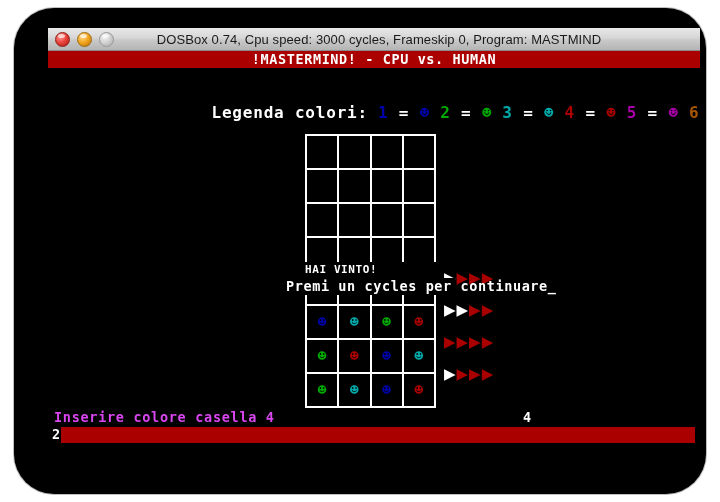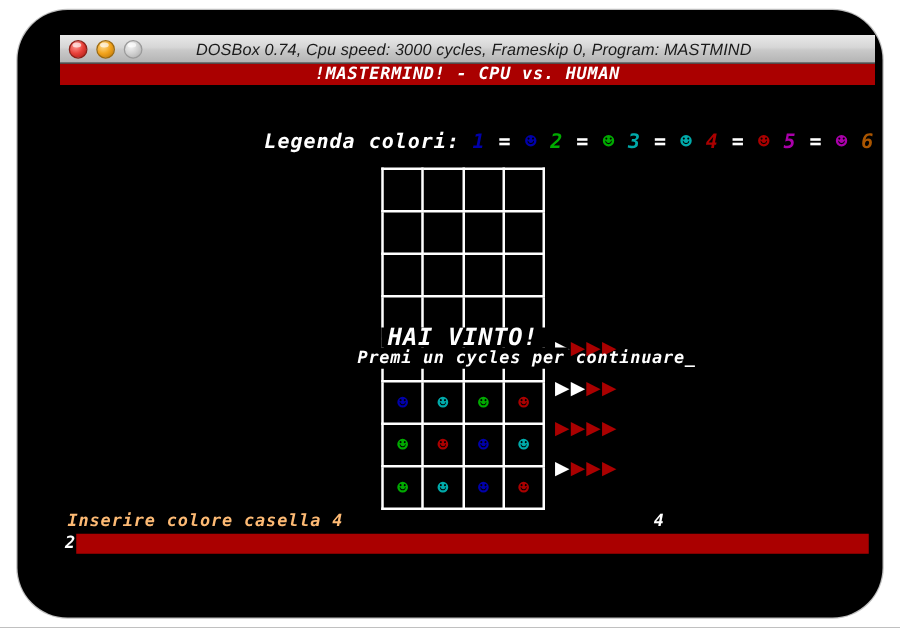--- a/index.html
+++ b/index.html
@@ -17,21 +17,20 @@
   
   #shell {
     position: absolute;
     left: 14px;
     top: 8px;
     width: 692px;
     height: 486px;
     background: #000000;
     border-radius: 40px;
     box-shadow: 0 0 0 1px rgba(0,0,0,0.25);
-    font-style: italic;
   }
 
   
   #window {
     position: absolute;
     left: 34px;
     top: 20px;
     width: 652px;
     height: 418px;
     background: #000000;
@@ -175,24 +174,23 @@
     line-height: 1;
     font-weight: bold;
   }
 
   
   #win-msg {
     position: absolute;
     left: 0;
     top: 128px;
     width: 131px;
-    text-align: center;
-    background: #000000;
-    color: #ffffff;
-    font-size: 19px;
+    background: #000000;
+    color: #ffffff;
+    font-size: 11px;
     line-height: 16px;
     white-space: pre;
     letter-spacing: 0.6px;
     font-weight: bold;
     z-index: 5;
   }
   #continue-msg {
     position: absolute;
     left: -19px;
     top: 144px;
@@ -222,21 +220,21 @@
     font-weight: bold;
   }
   .arrow-w { color: #ffffff; }
   .arrow-r { color: #aa0000; }
 
   
   #prompt-line {
     position: absolute;
     left: 6px;
     top: 358px;
-    color: #fdba74;
+    color: #d946ef;
     font-size: 13.5px;
     line-height: 16px;
     white-space: pre;
     letter-spacing: 0.7px;
     font-weight: bold;
   }
   #prompt-count {
     position: absolute;
     left: 475px;
     top: 358px;

